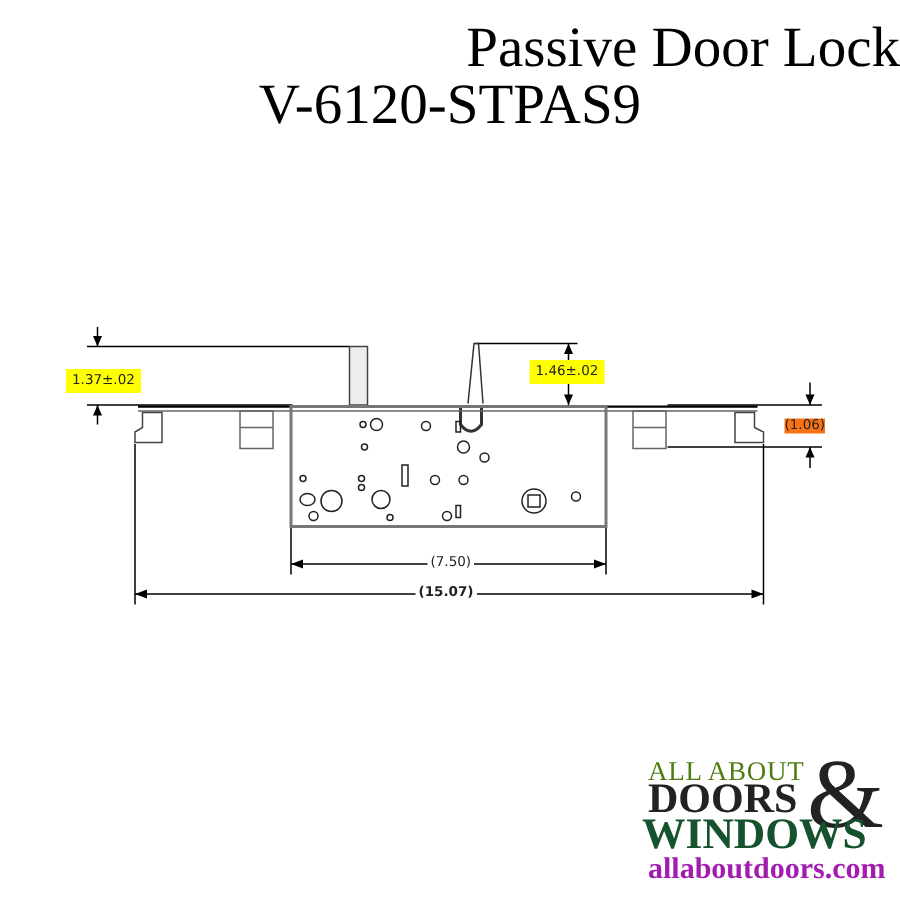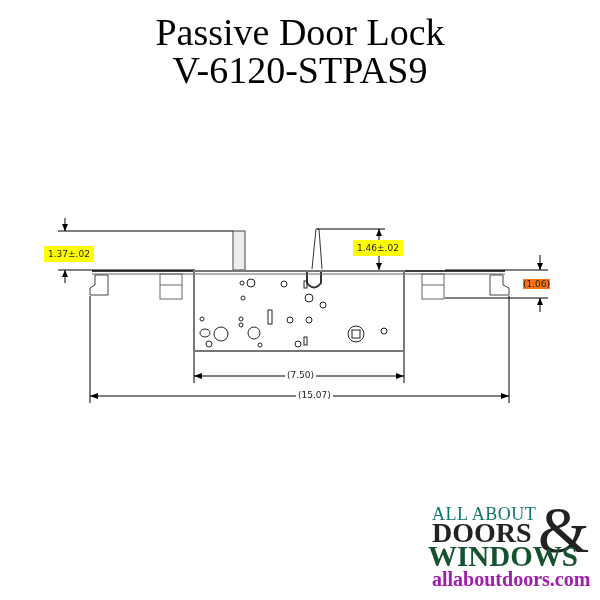--- a/index.html
+++ b/index.html
@@ -2,29 +2,29 @@
 <html><head>
 <meta charset="utf-8">
 <style>
   html, body { margin: 0; padding: 0; background: #ffffff; }
   body { width: 600px; height: 600px; position: relative; overflow: hidden; }
   .title {
     position: absolute; left: 0; width: 600px; text-align: center;
     font-family: "Liberation Serif", "DejaVu Serif", serif;
     color: #000; font-size: 38px; line-height: 40px;
   }
-  #t1 { top: 12px; }
+  #t1 { top: 12px; text-align: right; }
   #t2 { top: 50px; }
   .dim {
     position: absolute; font-family: "DejaVu Sans", sans-serif;
     font-size: 9px; color: #222;
   }
   .hl { background: #ffff00; padding: 3px 4px; }
   .logo { position: absolute; left: 420px; top: 500px; width: 170px; }
-  .logo .l1 { position:absolute; left:12px; top:4px; font-family:"Liberation Serif",serif; font-size:18px; color:#0f766e; letter-spacing:0.5px; }
+  .logo .l1 { position:absolute; left:12px; top:4px; font-family:"Liberation Serif",serif; font-size:18px; color:#4d7c0f; letter-spacing:0.5px; }
   .logo .l2 { position:absolute; left:12px; top:17px; font-family:"Liberation Serif",serif; font-weight:bold; font-size:28px; color:#222; }
   .logo .amp { position:absolute; left:118px; top:-8px; font-family:"Liberation Serif",serif; font-size:66px; color:#222; }
   .logo .l3 { position:absolute; left:8px; top:40px; font-family:"Liberation Serif",serif; font-weight:bold; font-size:29px; color:#14532d; }
   .logo .l4 { position:absolute; left:12px; top:68px; font-family:"Liberation Serif",serif; font-weight:bold; font-size:20px; color:#a21caf; }
   svg { position: absolute; left: 0; top: 0; }
 </style>
 </head>
 <body>
 
 <div class="title" id="t1">Passive Door Lock</div>
@@ -108,21 +108,21 @@
     <polygon points="404,376 396,373 396,379"></polygon>
     <polygon points="90,396 98,393 98,399"></polygon>
     <polygon points="509,396 501,393 501,399"></polygon>
   </g>
 </svg>
 
 <span class="dim hl" style="left:44px;top:246px;">1.37±.02</span>
 <span class="dim hl" style="left:353px;top:240px;">1.46±.02</span>
 <span class="dim" style="left:523px;top:279px;background:#f97316;">(1.06)</span>
 <span class="dim" style="left:285px;top:370px;background:#fff;padding:0 2px;">(7.50)</span>
-<span class="dim" style="left:296px;top:390px;background:#fff;padding:0 2px;">(15.07)</span>
+<span class="dim" style="left:277px;top:390px;background:#fff;padding:0 2px;font-weight:bold;">(15.07)</span>
 
 <div class="logo">
   <span class="l1">ALL ABOUT</span>
   <span class="l2">DOORS</span>
   <span class="amp">&amp;</span>
   <span class="l3">WINDOWS</span>
   <span class="l4">allaboutdoors.com</span>
 </div>
 
 </body></html>

